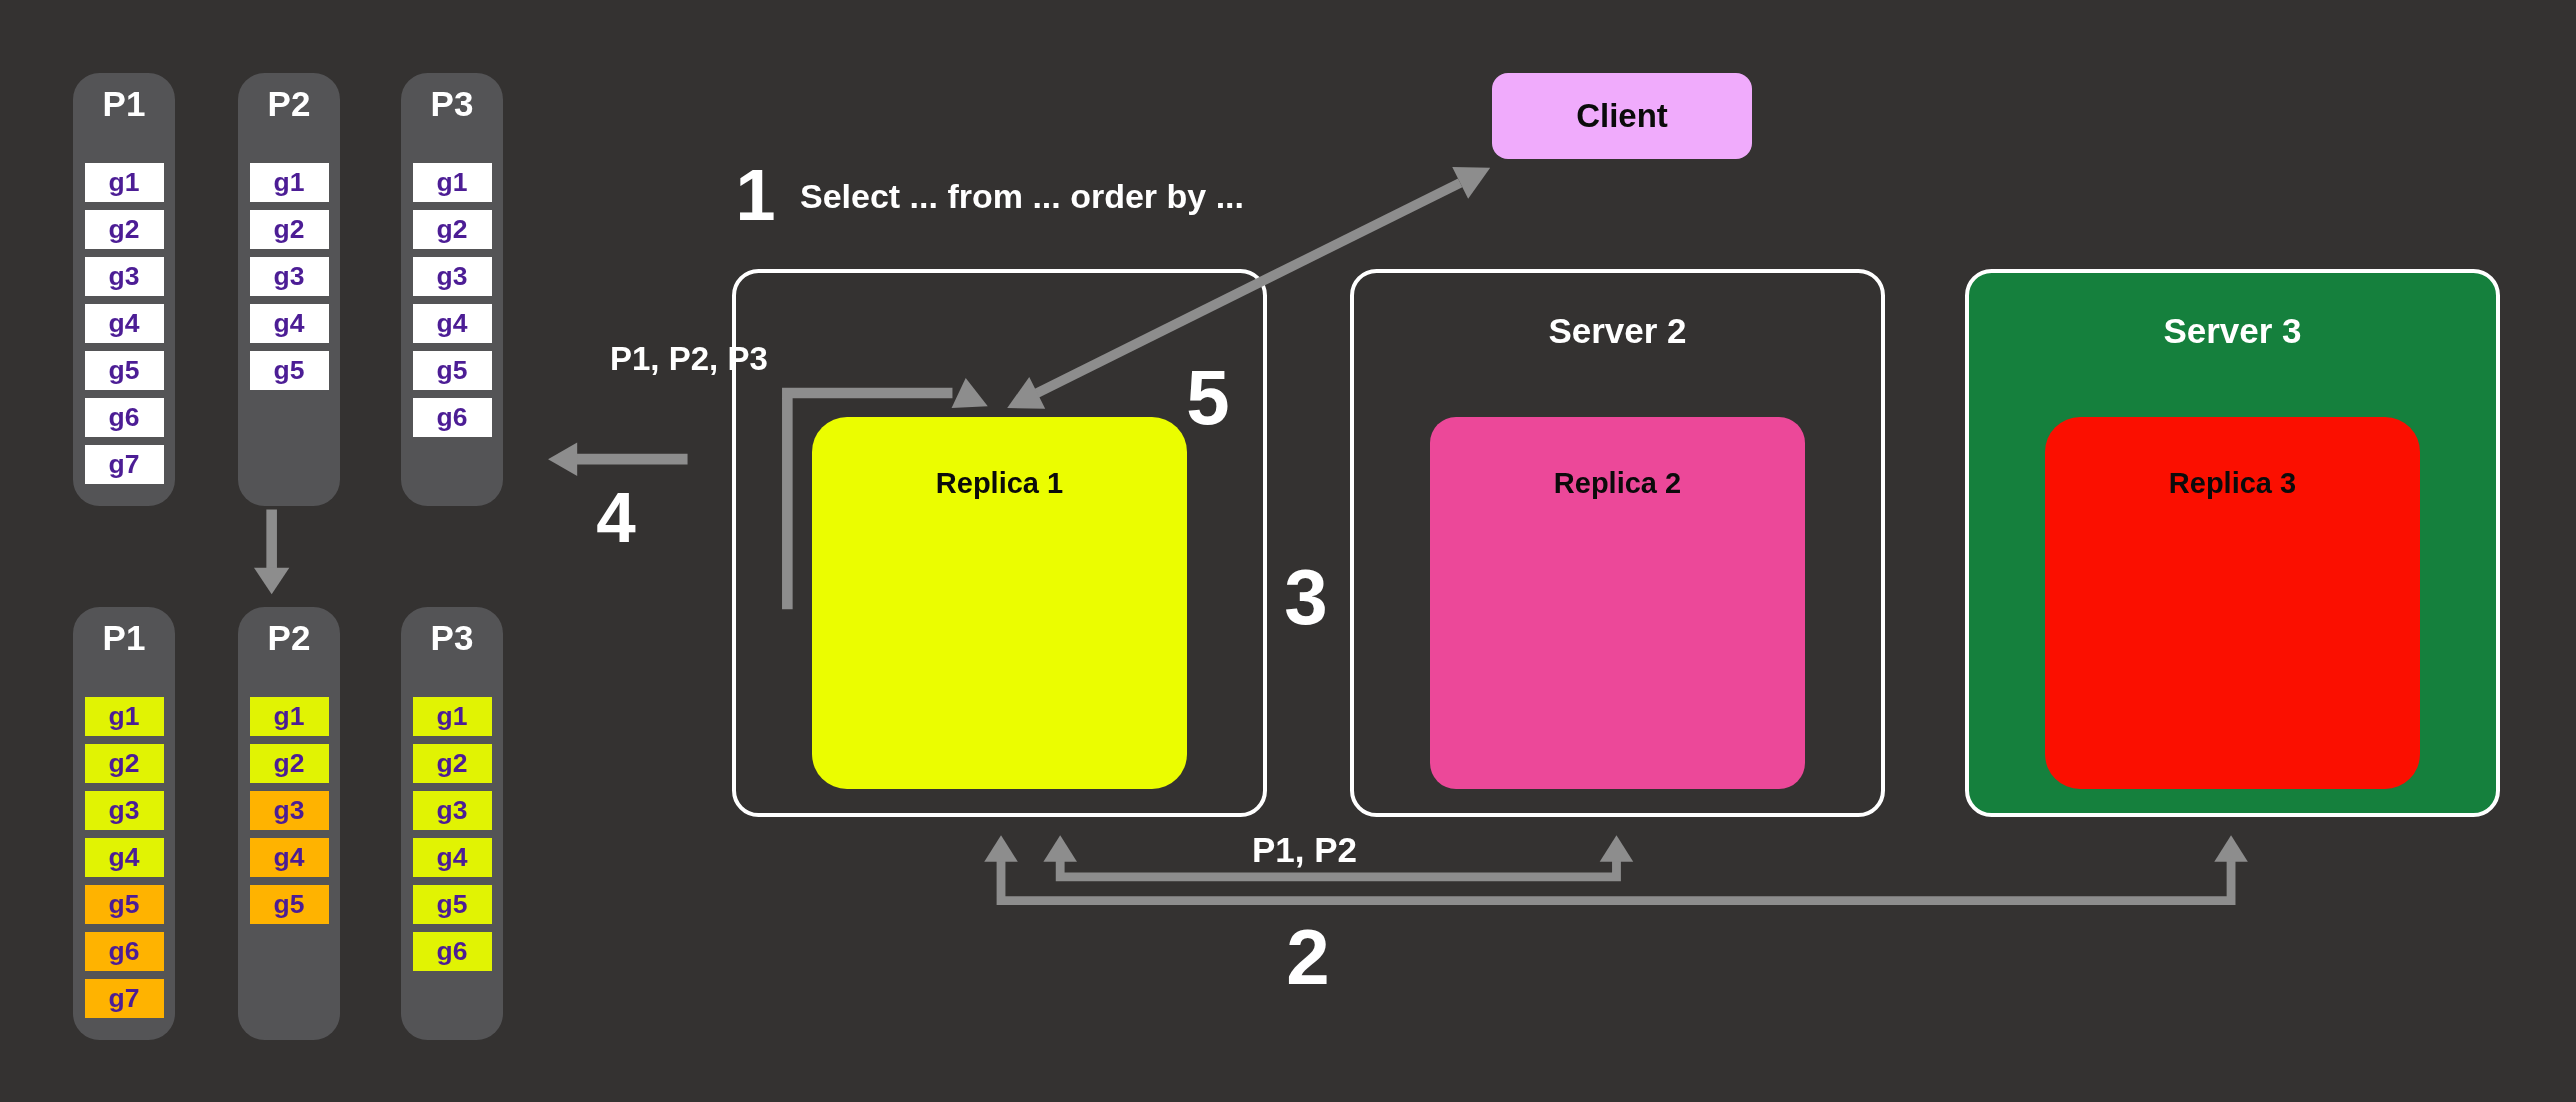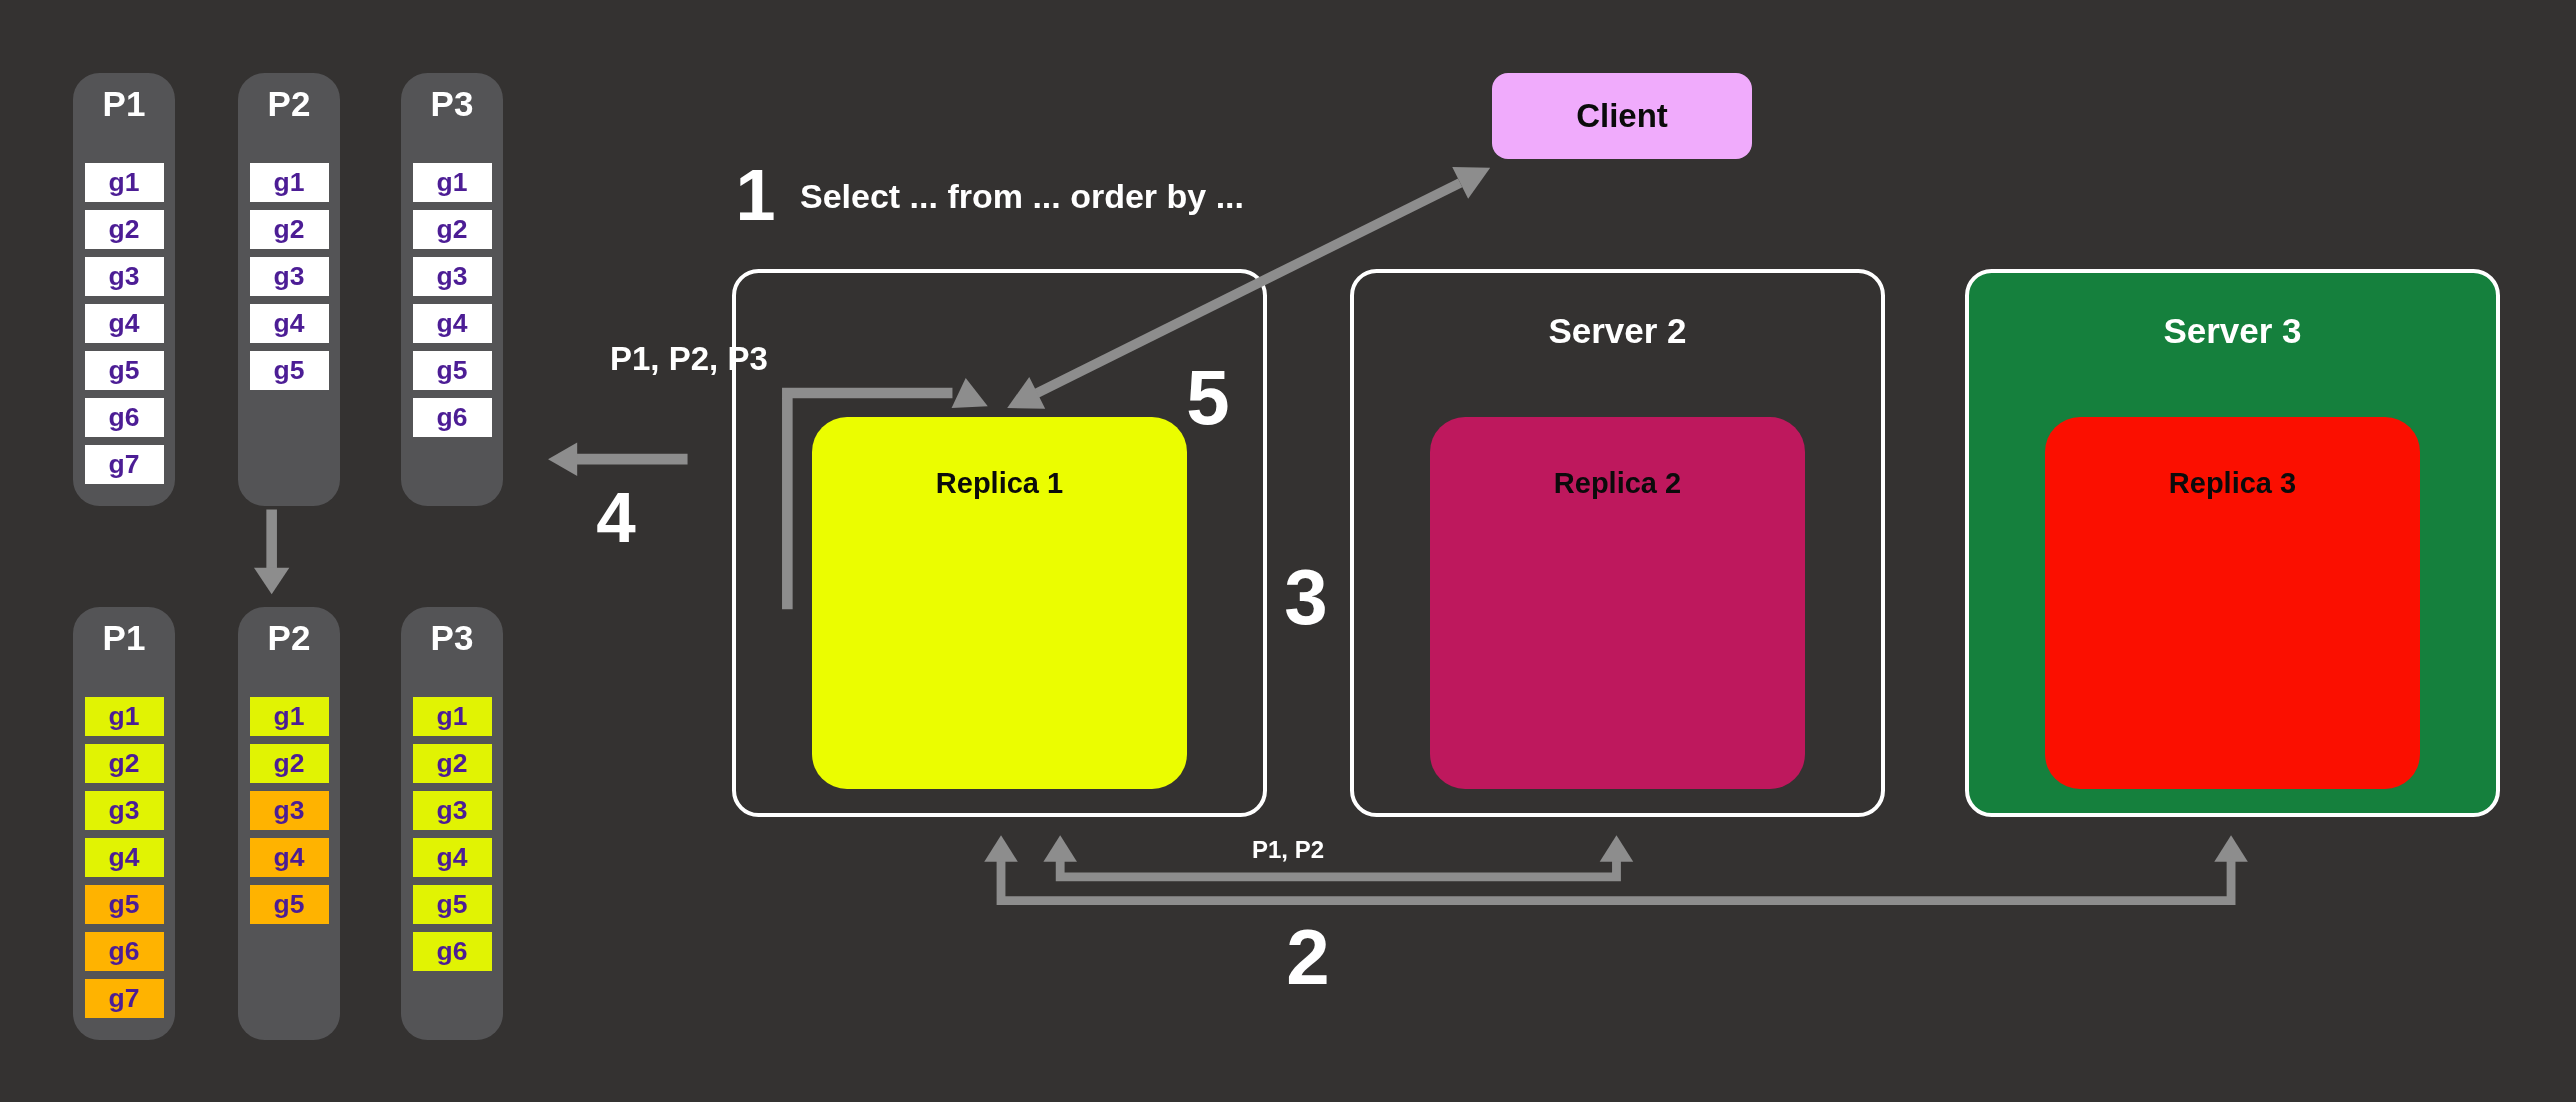--- a/index.html
+++ b/index.html
@@ -20,21 +20,21 @@
   
   .server{position:absolute;top:269px;width:535px;height:548px;border:4.4px solid #ffffff;
           border-radius:26.5px;box-sizing:border-box;}
   .server-label{position:absolute;top:37px;left:0;right:0;text-align:center;
                 font-size:35px;line-height:42px;color:#ffffff;}
   .server-3{background:#15803d;}
   .replica{position:absolute;left:76px;top:144px;width:375px;height:372px;border-radius:35px;}
   .replica-label{position:absolute;top:49px;left:0;right:0;text-align:center;
                  font-size:29px;line-height:34px;color:#0b0b0b;}
   .replica-1{background:#ebfd00;}
-  .replica-2{background:#be185d;}
+  .replica-2{background:#ec4899;border-radius:26px;}
   .replica-3{background:#fb0f00;}
 
   
   .client{position:absolute;left:1492px;top:73px;width:260px;height:86px;background:#f0abfc;
           border-radius:16px;display:flex;align-items:center;justify-content:center;
           font-size:33px;color:#0b0b0b;}
 
   
   .lbl{position:absolute;color:#ffffff;}
   .big{text-align:center;}
@@ -147,21 +147,21 @@
   <div class="lbl" style="left:800px;top:175px;font-size:34px;line-height:42px;">Select ... from ... order by ...</div>
 
   <div class="lbl" style="left:610px;top:339px;font-size:33px;line-height:39px;z-index:5;">P1, P2, P3</div>
 
   <div class="lbl big" style="left:576px;top:479px;width:80px;font-size:71px;line-height:78px;">4</div>
 
   <div class="lbl big" style="left:1171px;top:355px;width:74px;font-size:78px;line-height:85px;">5</div>
 
   <div class="lbl big" style="left:1269px;top:555px;width:74px;font-size:78px;line-height:85px;">3</div>
 
-  <div class="lbl" style="left:1252px;top:831px;font-size:24px;line-height:37px;">P1, P2</div>
+  <div class="lbl" style="left:1252px;top:831px;font-size:35px;line-height:37px;">P1, P2</div>
 
   <div class="lbl big" style="left:1271px;top:915px;width:74px;font-size:78px;line-height:85px;">2</div>
 
   <svg id="arrows" width="2576" height="1102" viewBox="0 0 2916 1248">
 
     <path class="shaft" stroke-width="12" d="M307 577 V 644"></path>
     <polygon class="head" points="307,673 287,643 327,643"></polygon>
 
     <path class="shaft" stroke-width="12" d="M778 520 H 650"></path>
     <polygon class="head" points="620,520 653,501 653,539"></polygon>

